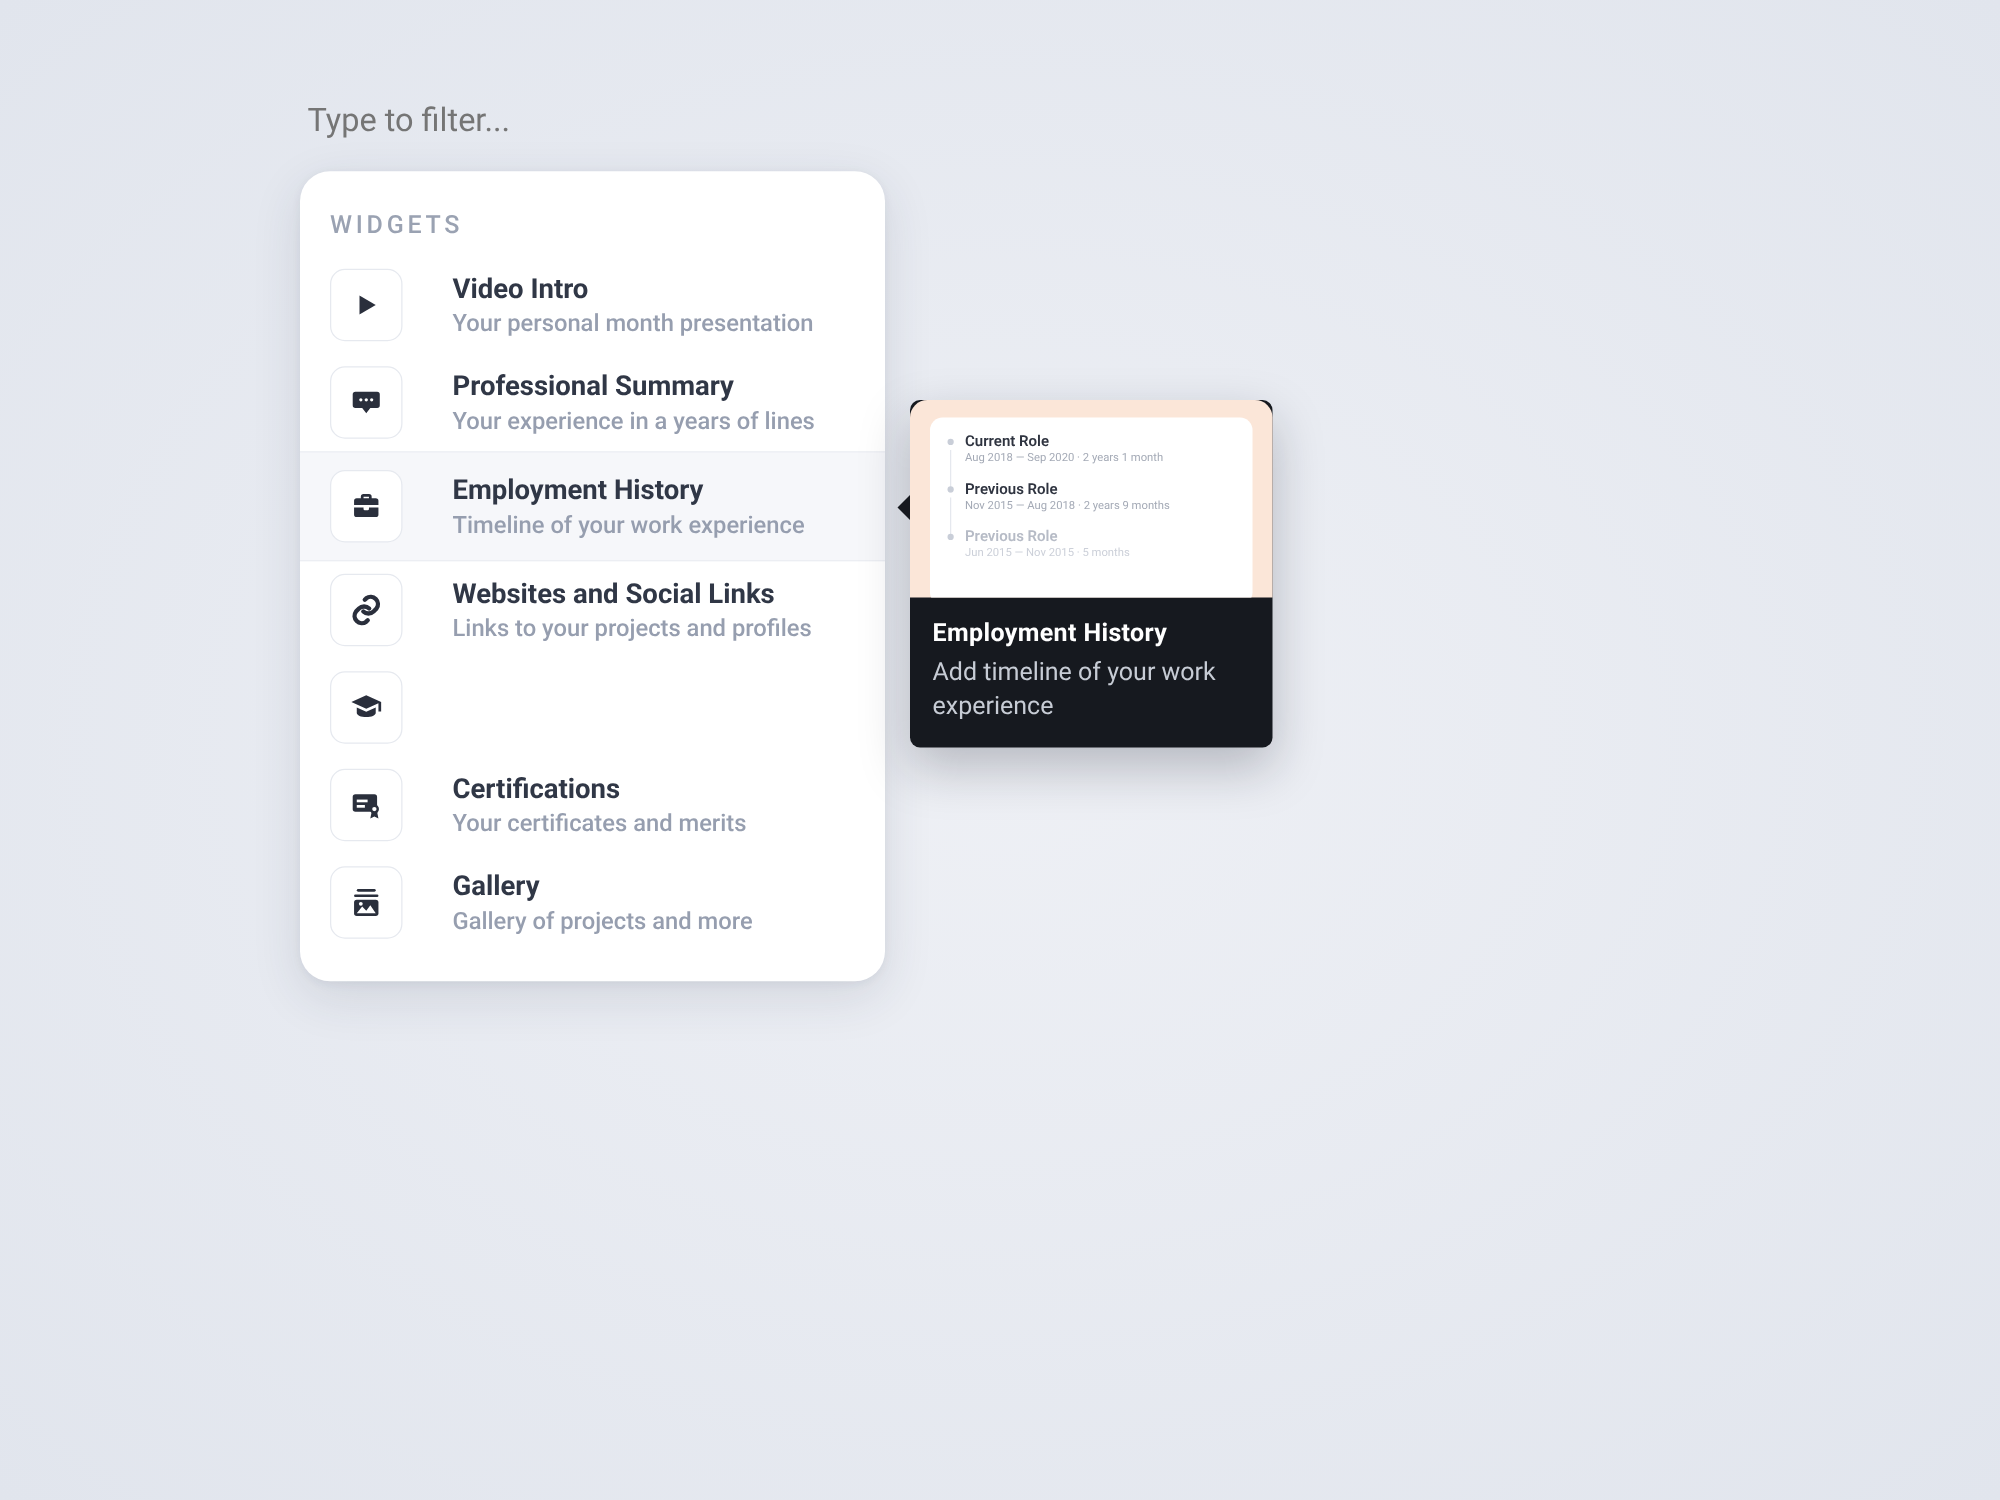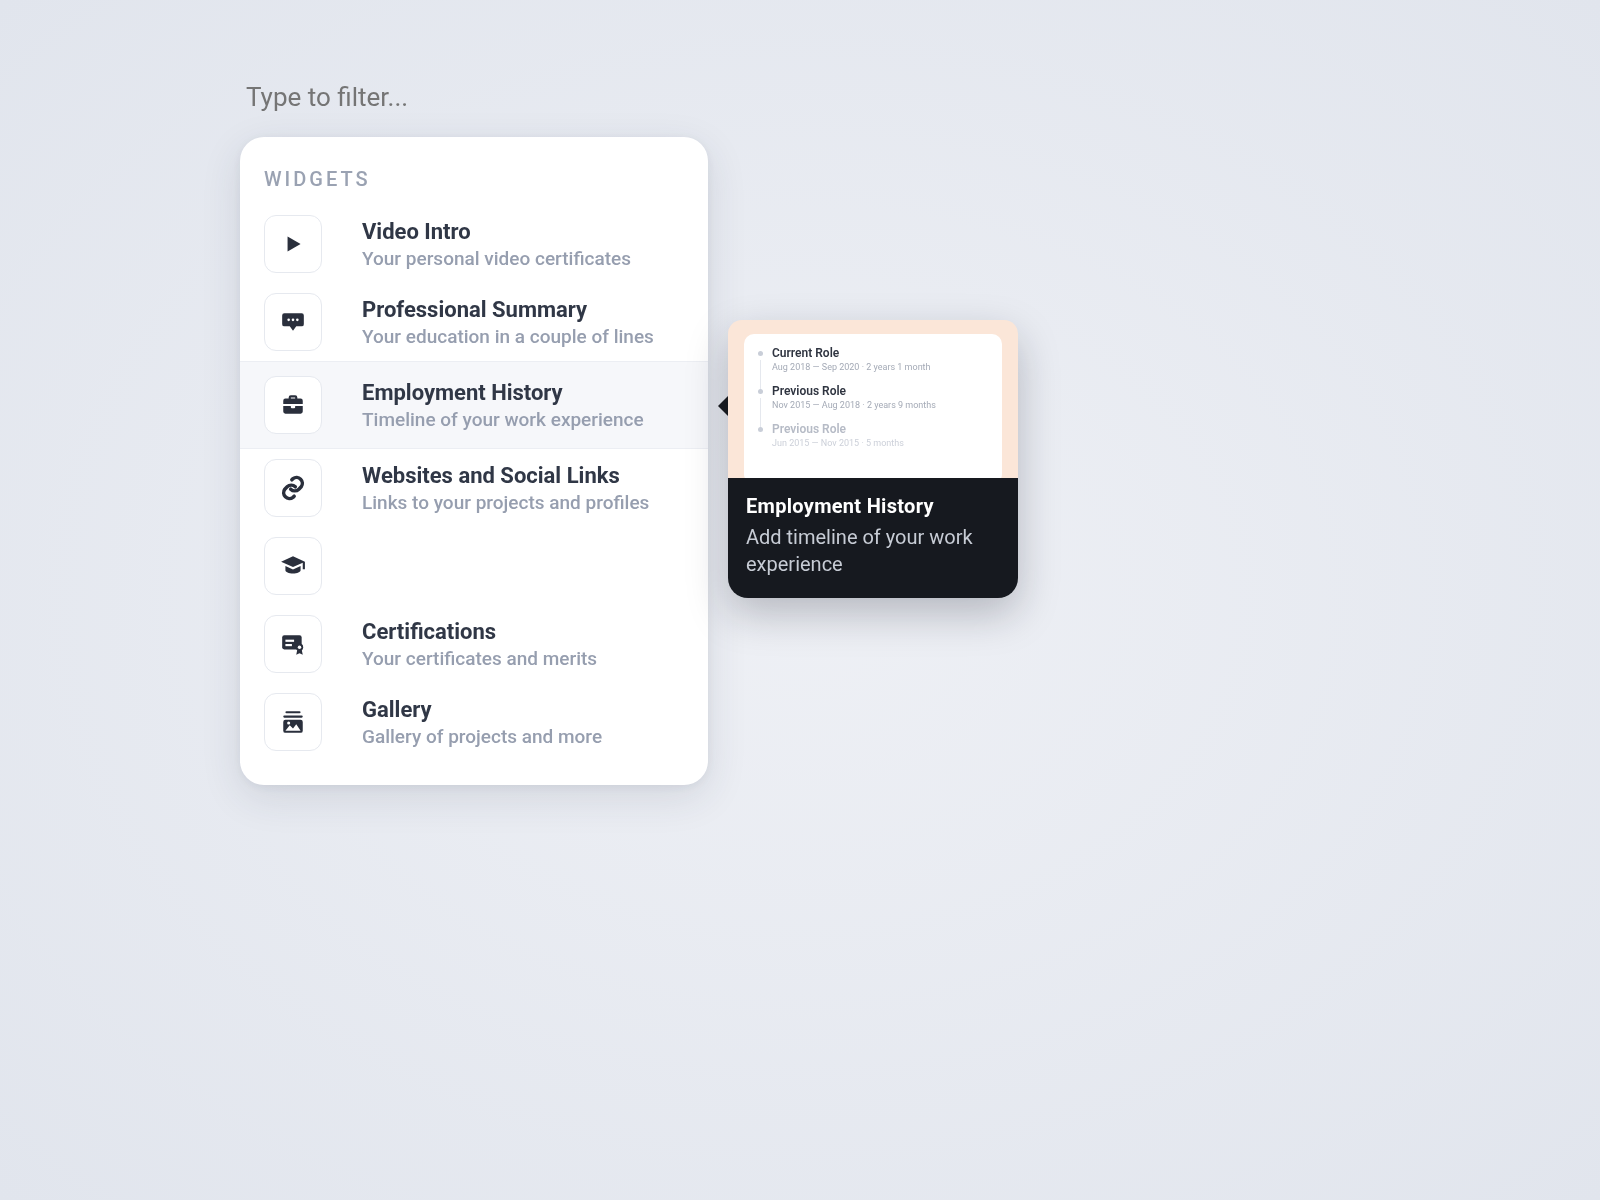--- a/index.html
+++ b/index.html
@@ -76,21 +76,21 @@
   .widget-title { font-size: 22px; font-weight: 700; color: #303746; }
   .widget-desc  { font-size: 19px; color: #969eaf; font-weight: 500; }
 
   
   .preview-card {
     position: absolute;
     left: 728px;
     top: 320px;
     width: 290px;
     background: #16191f;
-    border-radius: 20px;
+    border-radius: 8px;
     box-shadow: 0 16px 40px rgba(20,25,40,0.25);
   }
   .preview-arrow {
     position: absolute;
     left: -10px;
     top: 76px;
     width: 0; height: 0;
     border-top: 10px solid transparent;
     border-bottom: 10px solid transparent;
     border-right: 10px solid #16191f;
@@ -138,36 +138,36 @@
   <div class="section-label">WIDGETS</div>
 
   <div class="widget-item">
     <div class="icon-tile">
       <svg width="26" height="26" viewBox="0 0 24 24" fill="currentColor">
           <path d="M7 5v14l12-7z"></path>
         </svg>
     </div>
     <div class="widget-text">
       <div class="widget-title">Video Intro</div>
-      <div class="widget-desc">Your personal video certificates</div>
+      <div class="widget-desc">Your personal month presentation</div>
     </div>
   </div>
 
   <div class="widget-item">
     <div class="icon-tile">
       <svg width="28" height="26" viewBox="0 0 24 24" fill="currentColor">
           <path d="M4 4h16a2 2 0 0 1 2 2v8a2 2 0 0 1-2 2h-5l-3 4-3-4H4a2 2 0 0 1-2-2V6a2 2 0 0 1 2-2z"></path>
           <circle cx="8" cy="10" r="1.2" fill="#fff"></circle>
           <circle cx="12" cy="10" r="1.2" fill="#fff"></circle>
           <circle cx="16" cy="10" r="1.2" fill="#fff"></circle>
         </svg>
     </div>
     <div class="widget-text">
       <div class="widget-title">Professional Summary</div>
-      <div class="widget-desc">Your education in a couple of lines</div>
+      <div class="widget-desc">Your experience in a years of lines</div>
     </div>
   </div>
 
   <div class="widget-item selected">
     <div class="icon-tile">
       <svg width="28" height="26" viewBox="0 0 24 24" fill="currentColor">
           <path d="M10 3h4a2 2 0 0 1 2 2v1h3a2 2 0 0 1 2 2v3H3V8a2 2 0 0 1 2-2h3V5a2 2 0 0 1 2-2zm0 3h4V5h-4v1zM3 13h7v1a1 1 0 0 0 1 1h2a1 1 0 0 0 1-1v-1h7v5a2 2 0 0 1-2 2H5a2 2 0 0 1-2-2v-5z"></path>
         </svg>
     </div>
     <div class="widget-text">

